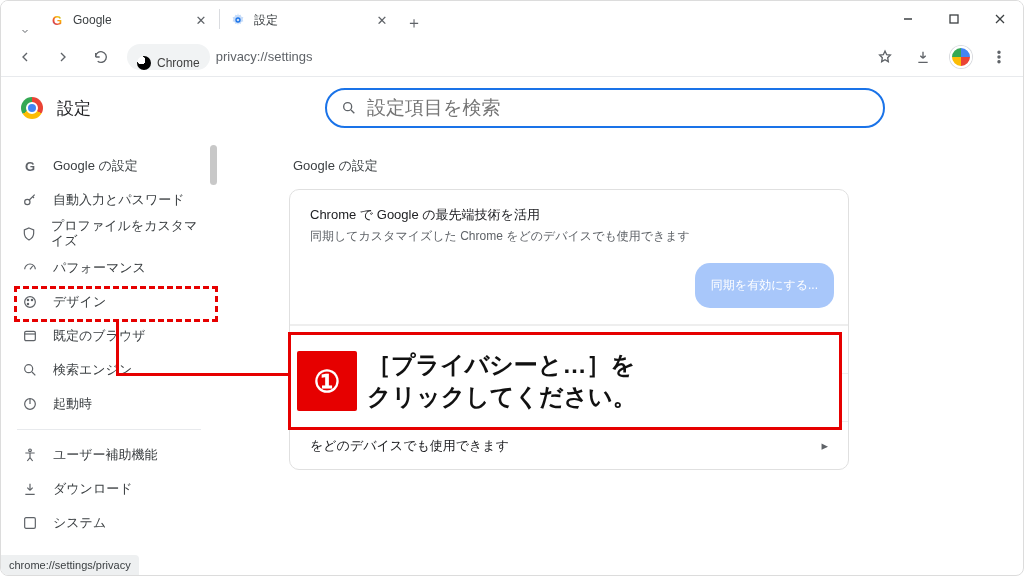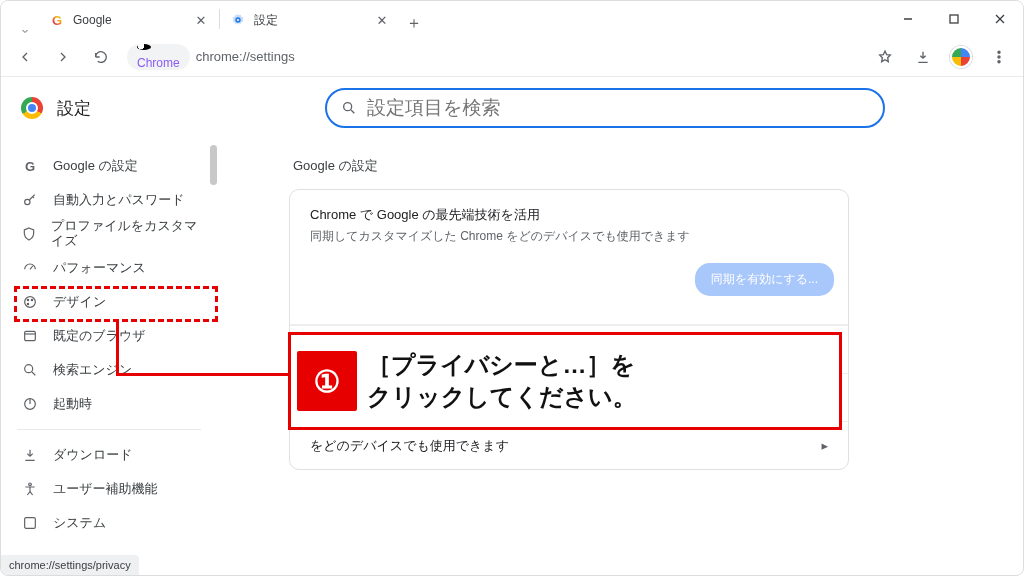--- a/index.html
+++ b/index.html
@@ -19,21 +19,21 @@
   .tab-divider { width:1px; height:20px; background:#dadce0; align-self:center; }
   .newtab { width:28px; height:28px; display:flex; align-items:center; justify-content:center; color:#5f6368; font-size:16px; }
   .win-controls { margin-left:auto; display:flex; align-items:center; height:36px; }
   .win-btn { width:46px; height:32px; display:flex; align-items:center; justify-content:center; color:#3c4043; }
   .win-btn svg { width:10px; height:10px; stroke:#3c4043; fill:none; stroke-width:1.3; }
 
   .toolbar { display:flex; align-items:center; height:40px; padding:0 8px; gap:6px; background:#fff; border-bottom:1px solid #e8eaed; }
   .tb-btn { width:32px; height:32px; border-radius:16px; display:flex; align-items:center; justify-content:center; color:#5f6368; }
   .tb-btn svg { width:16px; height:16px; stroke:#5f6368; fill:none; stroke-width:2; }
   .addr { flex:0 0 auto; display:flex; align-items:center; height:30px; background:#fff; border-radius:15px; padding:0 4px 0 4px; gap:6px; }
-  .chip { display:flex; align-items:flex-start; gap:6px; background:#f1f3f4; border-radius:14px; height:26px; padding:0 10px; font-size:12px; color:#8b5cf6;flex-direction:column; }
+  .chip { display:flex; align-items:flex-end; gap:6px; background:#f1f3f4; border-radius:14px; height:26px; padding:0 10px; font-size:12px; color:#404040; }
   .chip .dot { width:14px;height:14px;border-radius:50%; background:radial-gradient(circle at 30% 30%, #fff 0 30%, #000 31% 100%); }
   .addr-text { font-size:13px; color:#5f6368; }
   .toolbar .spacer { flex:1; }
   .avatar { width:22px;height:22px;border-radius:50%; background:conic-gradient(#4285F4 0 25%, #EA4335 0 50%, #FBBC05 0 75%, #34A853 0 100%); border:2px solid #fff; box-shadow:0 0 0 1px #dadce0; }
 
   
   .page { flex:1; display:flex; overflow:hidden; position:relative; }
   .settings-head { position:absolute; top:0; left:0; right:0; height:62px; display:flex; align-items:center; padding:0 20px; gap:14px; background:#fff; }
   .chrome-logo { width:22px;height:22px;border-radius:50%; background:conic-gradient(#EA4335 0 33%, #FBBC05 0 66%, #34A853 0 100%); position:relative; }
   .chrome-logo::after{content:"";position:absolute;inset:5px;border-radius:50%;background:#4285F4;border:2px solid #fff;}
@@ -51,21 +51,21 @@
   .nav-item .nav-ico svg{width:16px;height:16px;stroke:#5f6368;fill:none;stroke-width:1.8;}
   .nav-sep { height:1px; background:#e8eaed; margin:8px 16px 8px 16px; }
 
   .content { flex:1; padding:18px 0 0 72px; overflow:hidden; }
   .section-label { font-size:13px; color:#3c4043; margin:0 0 14px 4px; }
   .card { width:560px; border:1px solid #e0e0e0; border-radius:10px; background:#fff; overflow:hidden; }
   .card-head { padding:16px 20px 4px 20px; }
   .card-head .h1 { font-size:13px; color:#202124; }
   .card-head .h2 { font-size:12px; color:#5f6368; margin-top:4px; }
   .card-accent { height:76px; border-bottom:1px solid #eee; position:relative; }
-  .accent-pill { position:absolute; right:14px; top:14px; height:33px; padding:0 16px; border-radius:15px; background:#a8c7fa; color:#fff; font-size:12px; display:flex; align-items:center; }
+  .accent-pill { position:absolute; right:14px; top:14px; height:45px; padding:0 16px; border-radius:15px; background:#a8c7fa; color:#fff; font-size:12px; display:flex; align-items:center; }
   .row { height:48px; display:flex; align-items:center; justify-content:space-between; padding:0 20px; font-size:13px; color:#202124; border-top:1px solid #eee; }
   .row:first-of-type{border-top:none;}
   .row .chev { color:#5f6368; font-size:13px; }
   .row .ext { color:#5f6368; }
 
   
   .overlay { position:absolute; pointer-events:none; inset:0; }
   .dashed-box { position:absolute; left:13px; top:209px; width:204px; height:36px; border:3px dashed #e60000; }
   .conn-v { position:absolute; left:115px; top:245px; width:3px; height:51px; background:#e60000; }
   .conn-h { position:absolute; left:115px; top:296px; width:175px; height:3px; background:#e60000; }
@@ -143,21 +143,21 @@
     <div class="tb-btn">
         <svg viewBox="0 0 24 24">
           <path d="M4 12a8 8 0 1 1 3 6.3M4 12V6m0 6h6"></path>
         </svg>
       </div>
     <div class="addr">
       <span class="chip">
         <span class="dot"></span>
         <span>Chrome</span>
       </span>
-      <span class="addr-text">chrome://settings</span>
+      <span class="addr-text">privacy://settings</span>
     </div>
     <div class="spacer"></div>
     <div class="tb-btn">
         <svg viewBox="0 0 24 24">
           <path d="M12 3l2.5 5.5L20 9l-4 4 1 6-5-3-5 3 1-6-4-4 5.5-.5z"></path>
         </svg>
       </div>
     <div class="tb-btn">
         <svg viewBox="0 0 24 24">
           <path d="M12 4v10m0 0l-4-4m4 4l4-4M5 20h14"></path>
@@ -262,33 +262,33 @@
                 <circle cx="12" cy="12" r="8"></circle>
                 <line x1="12" y1="4" x2="12" y2="12"></line>
               </svg>
             </span>
           <span>起動時</span>
         </div>
         <div class="nav-sep"></div>
         <div class="nav-item">
           <span class="nav-ico">
               <svg viewBox="0 0 24 24">
-                <path d="M12 4v10m0 0l-4-4m4 4l4-4M5 20h14"></path>
-              </svg>
-            </span>
-          <span>ダウンロード</span>
-        </div>
-        <div class="nav-item">
-          <span class="nav-ico">
-              <svg viewBox="0 0 24 24">
                 <circle cx="12" cy="5" r="2"></circle>
                 <path d="M5 9h14M12 9v7m0 0l-4 5m4-5l4 5"></path>
               </svg>
             </span>
           <span>ユーザー補助機能</span>
+        </div>
+        <div class="nav-item">
+          <span class="nav-ico">
+              <svg viewBox="0 0 24 24">
+                <path d="M12 4v10m0 0l-4-4m4 4l4-4M5 20h14"></path>
+              </svg>
+            </span>
+          <span>ダウンロード</span>
         </div>
         <div class="nav-item">
           <span class="nav-ico">
               <svg viewBox="0 0 24 24">
                 <rect x="4" y="4" width="16" height="16" rx="2"></rect>
               </svg>
             </span>
           <span>システム</span>
         </div>
       </div>

